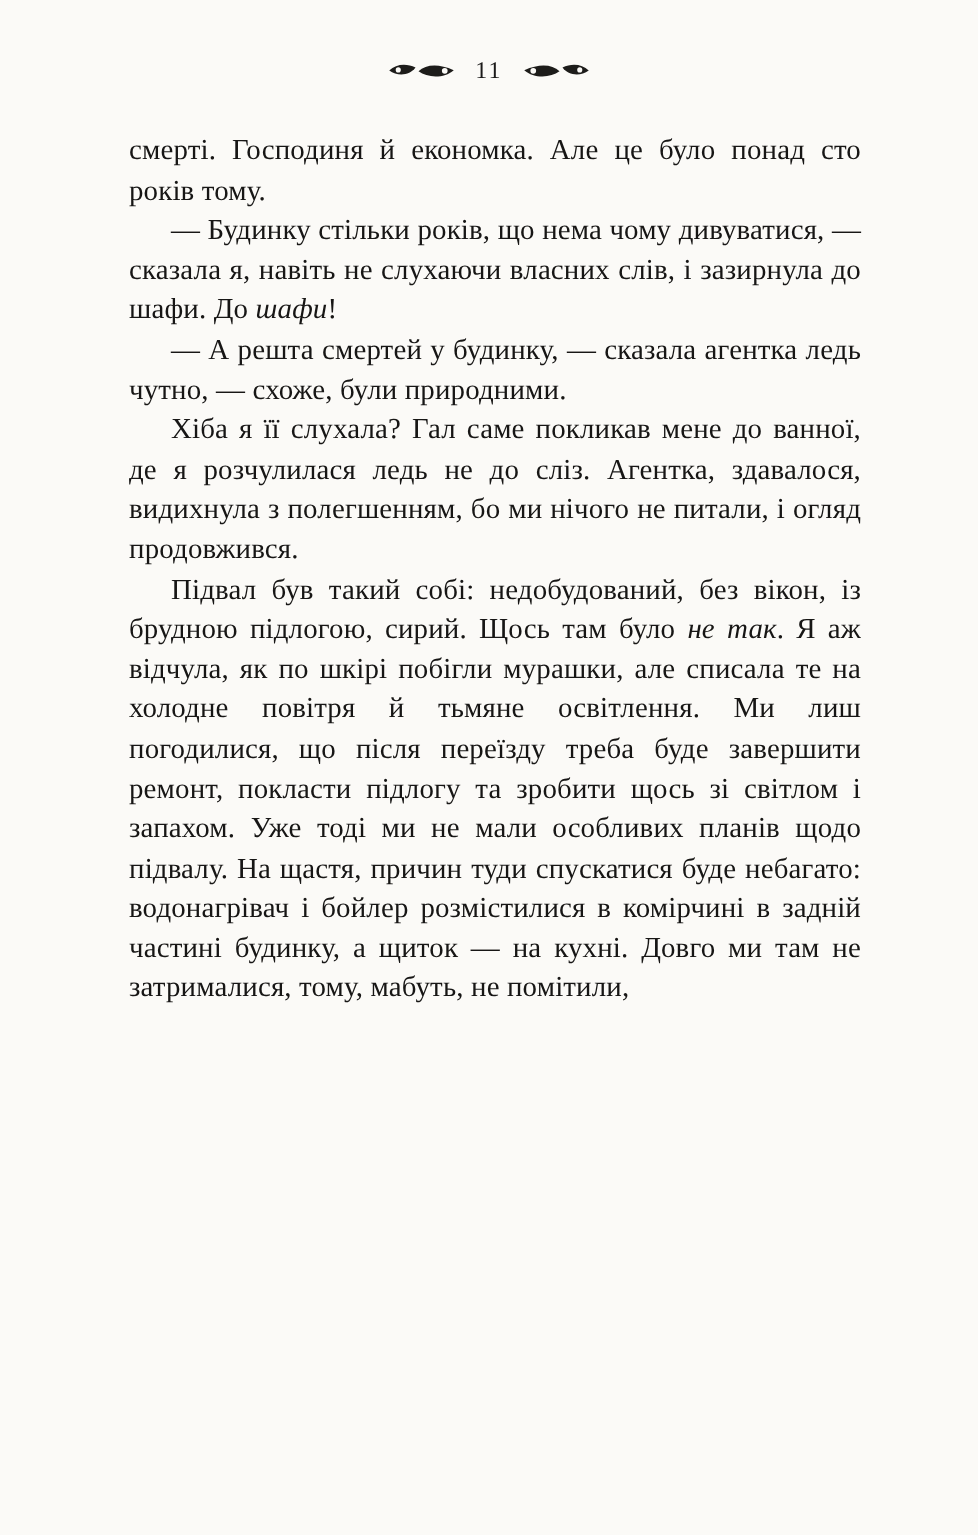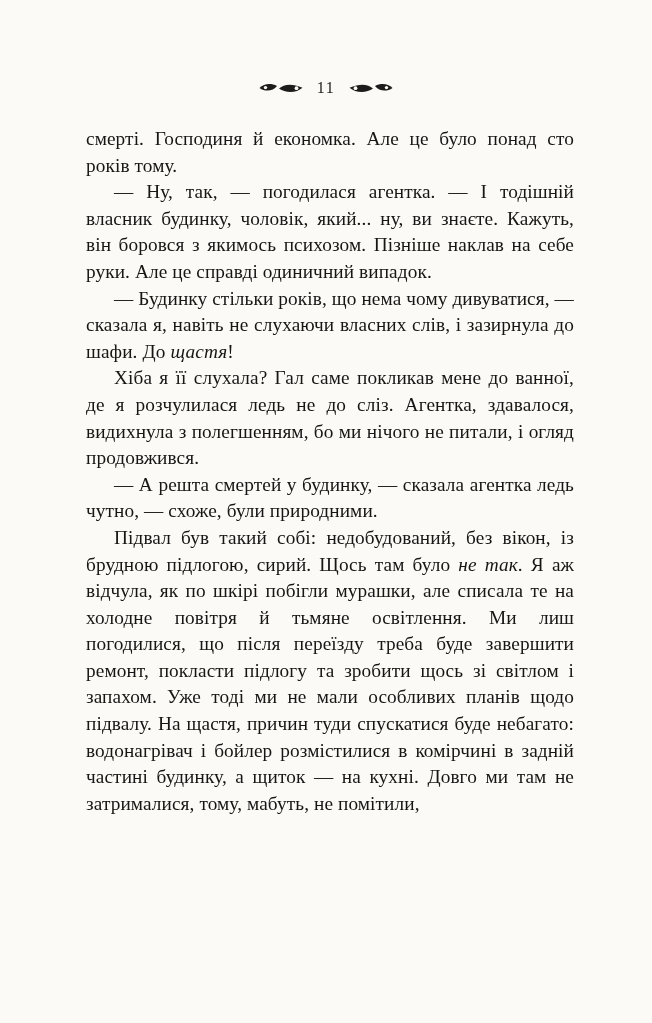--- a/index.html
+++ b/index.html
@@ -13,24 +13,24 @@
     height: 1023px;
     margin: 0 auto;
     background: #fbfaf7;
     font-family: "Liberation Serif", serif;
     color: #171615;
     overflow: hidden;
     box-sizing: border-box;
   }
   .page-header {
     display: flex;
-    align-items: center;
+    align-items: flex-start;
     justify-content: center;
     gap: 13px;
-    padding-top: 78px;
+    padding-top: 40px;
     height: 20px;
   }
   .page-number {
     font-size: 16px;
     letter-spacing: 1.5px;
     line-height: 1;
     color: #1c1b1a;
   }
   .flourish {
     display: inline-block;
@@ -76,20 +76,19 @@
     <svg class="flourish mirrored" viewBox="0 0 46 14" aria-hidden="true">
       <path d="M1.5 7 C 6 2.5, 13 2, 19 5 C 15 10.5, 7 11, 1.5 7 Z" fill="#1d1c1a"></path>
       <circle cx="7.5" cy="6.6" r="1.7" fill="#fbfaf7"></circle>
       <path d="M21 7.5 C 26 3, 34 2.2, 44.5 6.8 C 38 12.5, 27 12, 21 7.5 Z" fill="#1d1c1a"></path>
       <circle cx="38.5" cy="7.2" r="1.9" fill="#fbfaf7"></circle>
     </svg>
   </div>
 
   <div class="text-block">
       <p class="para"><span>смерті. Господиня й економка. Але це було понад сто років тому.</span></p>
-      <p class="para indent"><span>— Ну, так, — погодилася агентка. — І тодішній власник будинку, чоловік, який... ну, ви знаєте. Кажуть, він боровся з якимось психозом. Пізніше наклав на себе руки. Але це справді одиничний випадок.</span></p>
-      <p class="para indent"><span>— Будинку стільки років, що нема чому дивуватися, — сказала я, навіть не слухаючи власних слів, і зазирнула до шафи. До </span><em>щастя</em><span>!</span></p>
+      <p class="para indent"><span>— Будинку стільки років, що нема чому дивуватися, — сказала я, навіть не слухаючи власних слів, і зазирнула до шафи. До </span><em>шафи</em><span>!</span></p>
+      <p class="para indent"><span>— А решта смертей у будинку, — сказала агентка ледь чутно, — схоже, були природними.</span></p>
       <p class="para indent"><span>Хіба я її слухала? Гал саме покликав мене до ванної, де я розчулилася ледь не до сліз. Агентка, здавалося, видихнула з полегшенням, бо ми нічого не питали, і огляд продовжився.</span></p>
-      <p class="para indent"><span>— А решта смертей у будинку, — сказала агентка ледь чутно, — схоже, були природними.</span></p>
       <p class="para indent"><span>Підвал був такий собі: недобудований, без вікон, із брудною підлогою, сирий. Щось там було </span><em>не так</em><span>. Я аж відчула, як по шкірі побігли мурашки, але списала те на холодне повітря й тьмяне освітлення. Ми лиш погодилися, що після переїзду треба буде завершити ремонт, покласти підлогу та зробити щось зі світлом і запахом. Уже тоді ми не мали особливих планів щодо підвалу. На щастя, причин туди спускатися буде небагато: водонагрівач і бойлер розмістилися в комірчині в задній частині будинку, а щиток — на кухні. Довго ми там не затрималися, тому, мабуть, не помітили,</span></p>
     </div>
 
 </div>
 
 </body></html>

